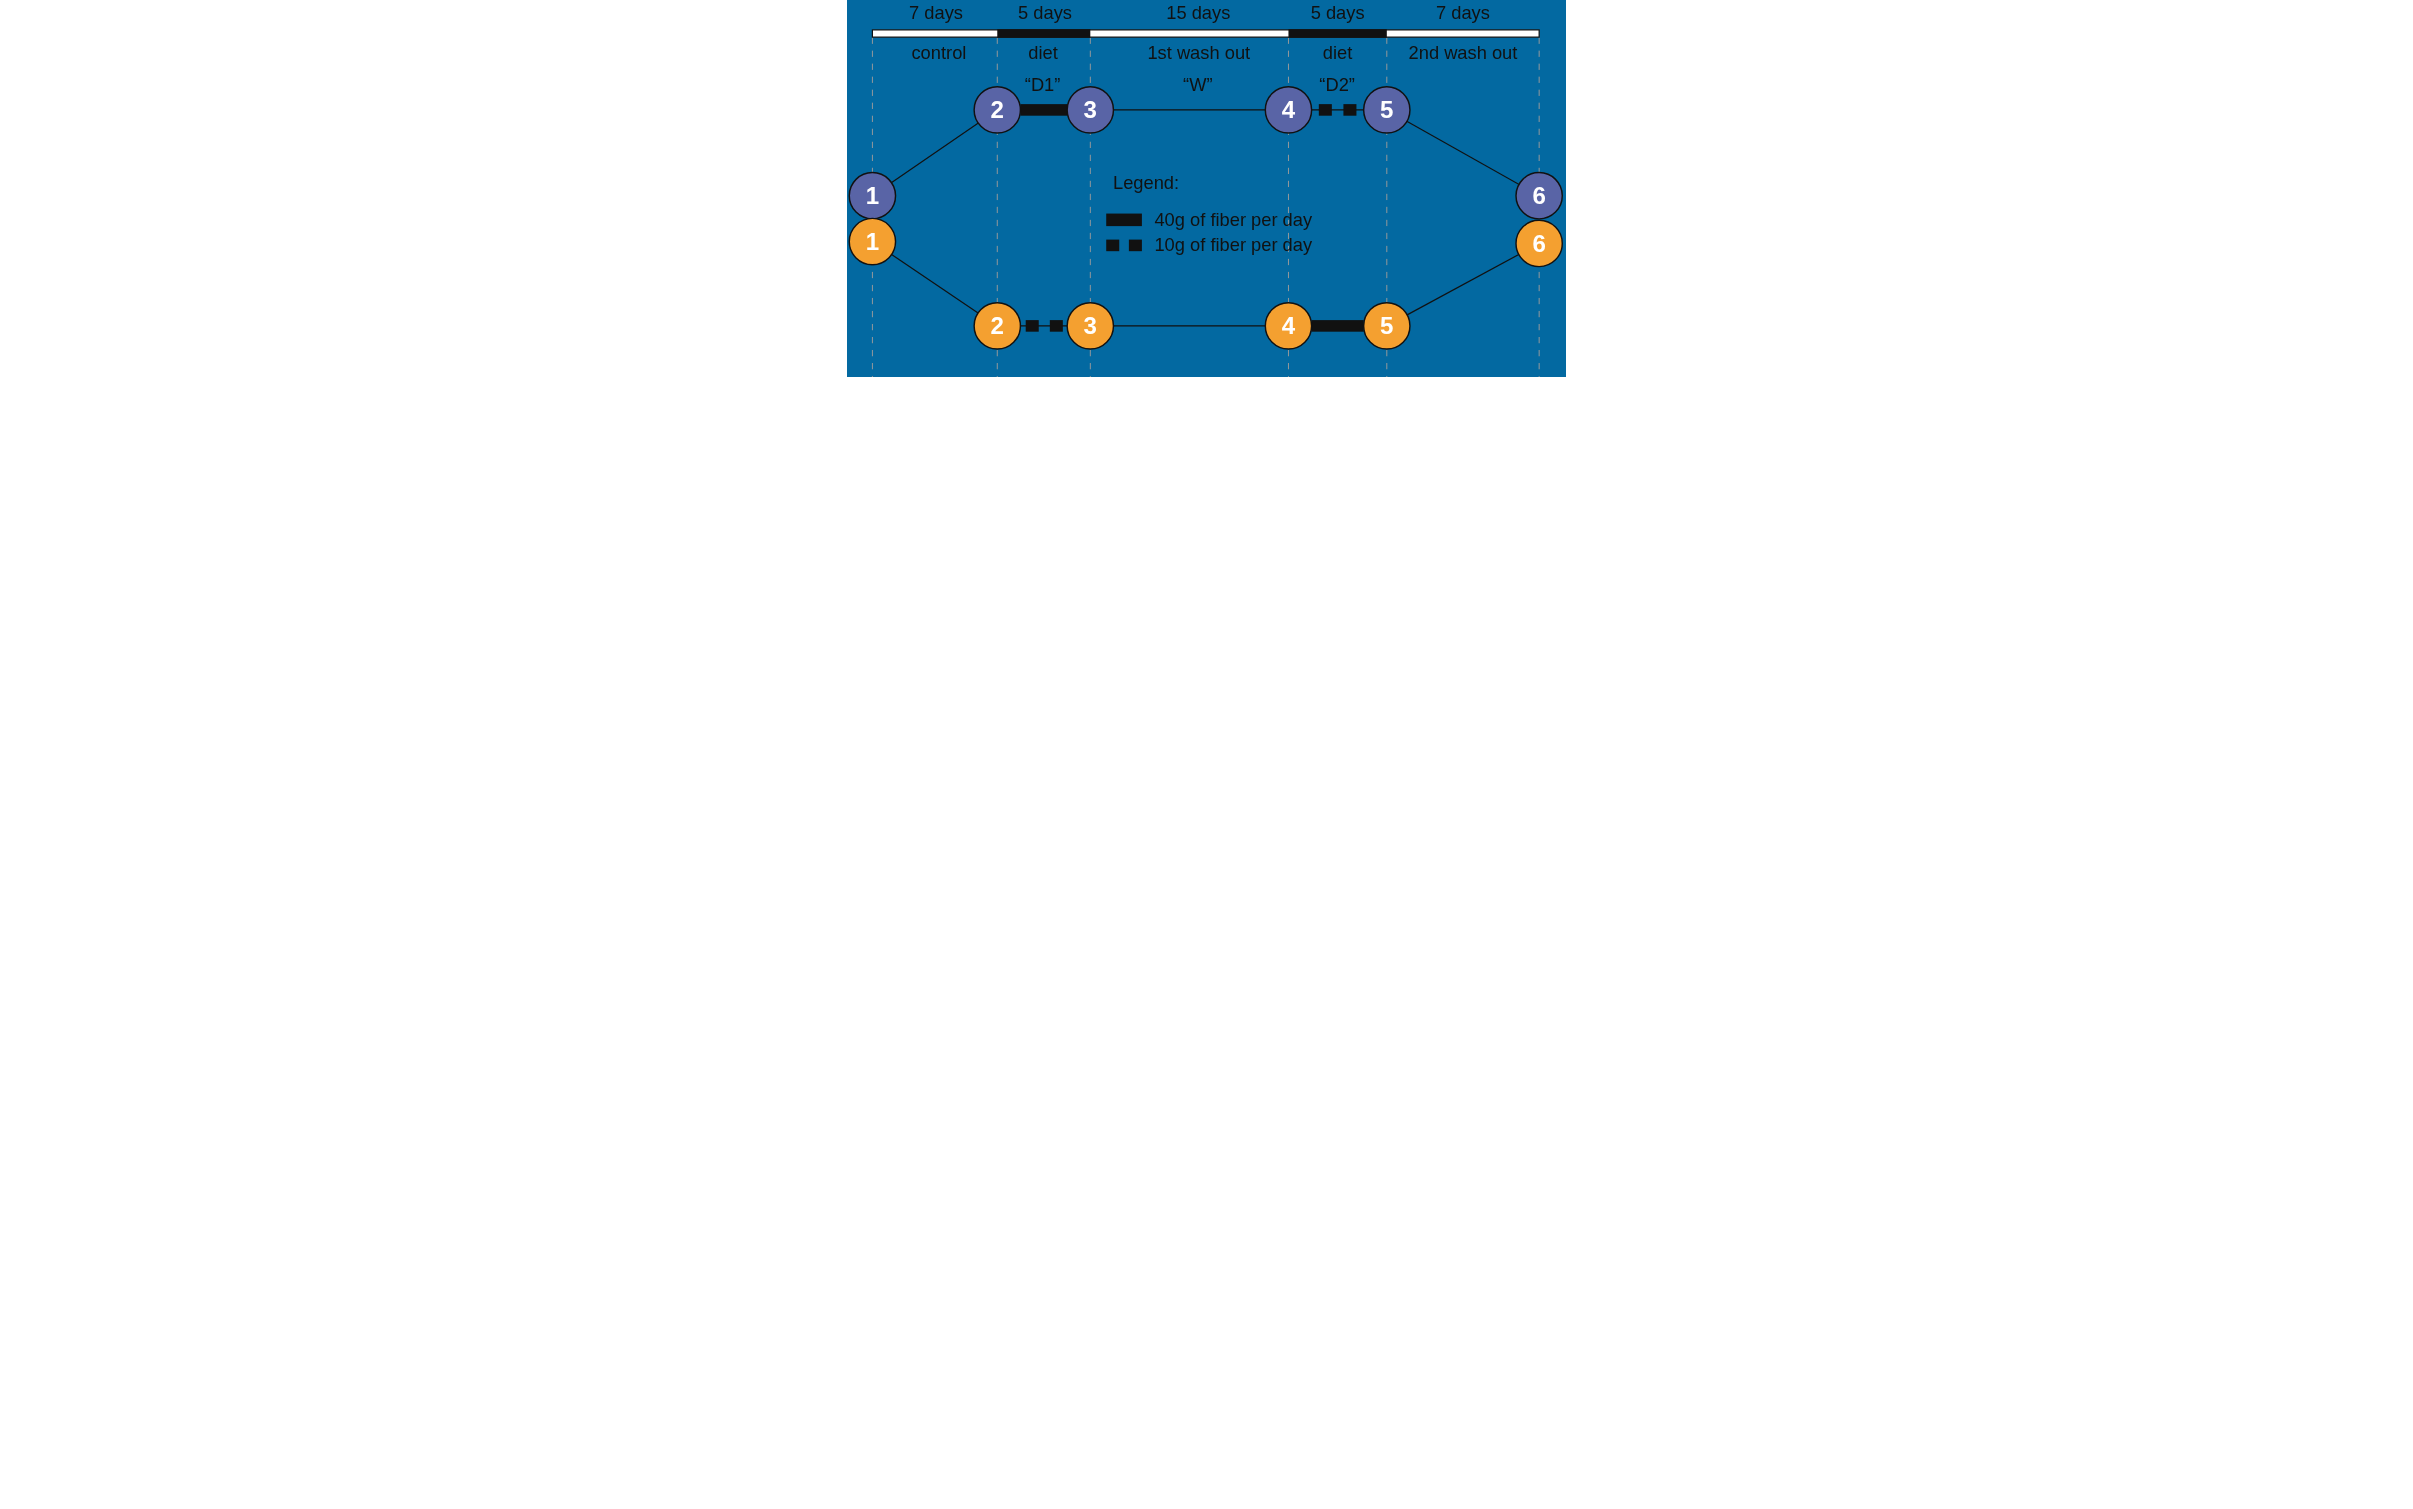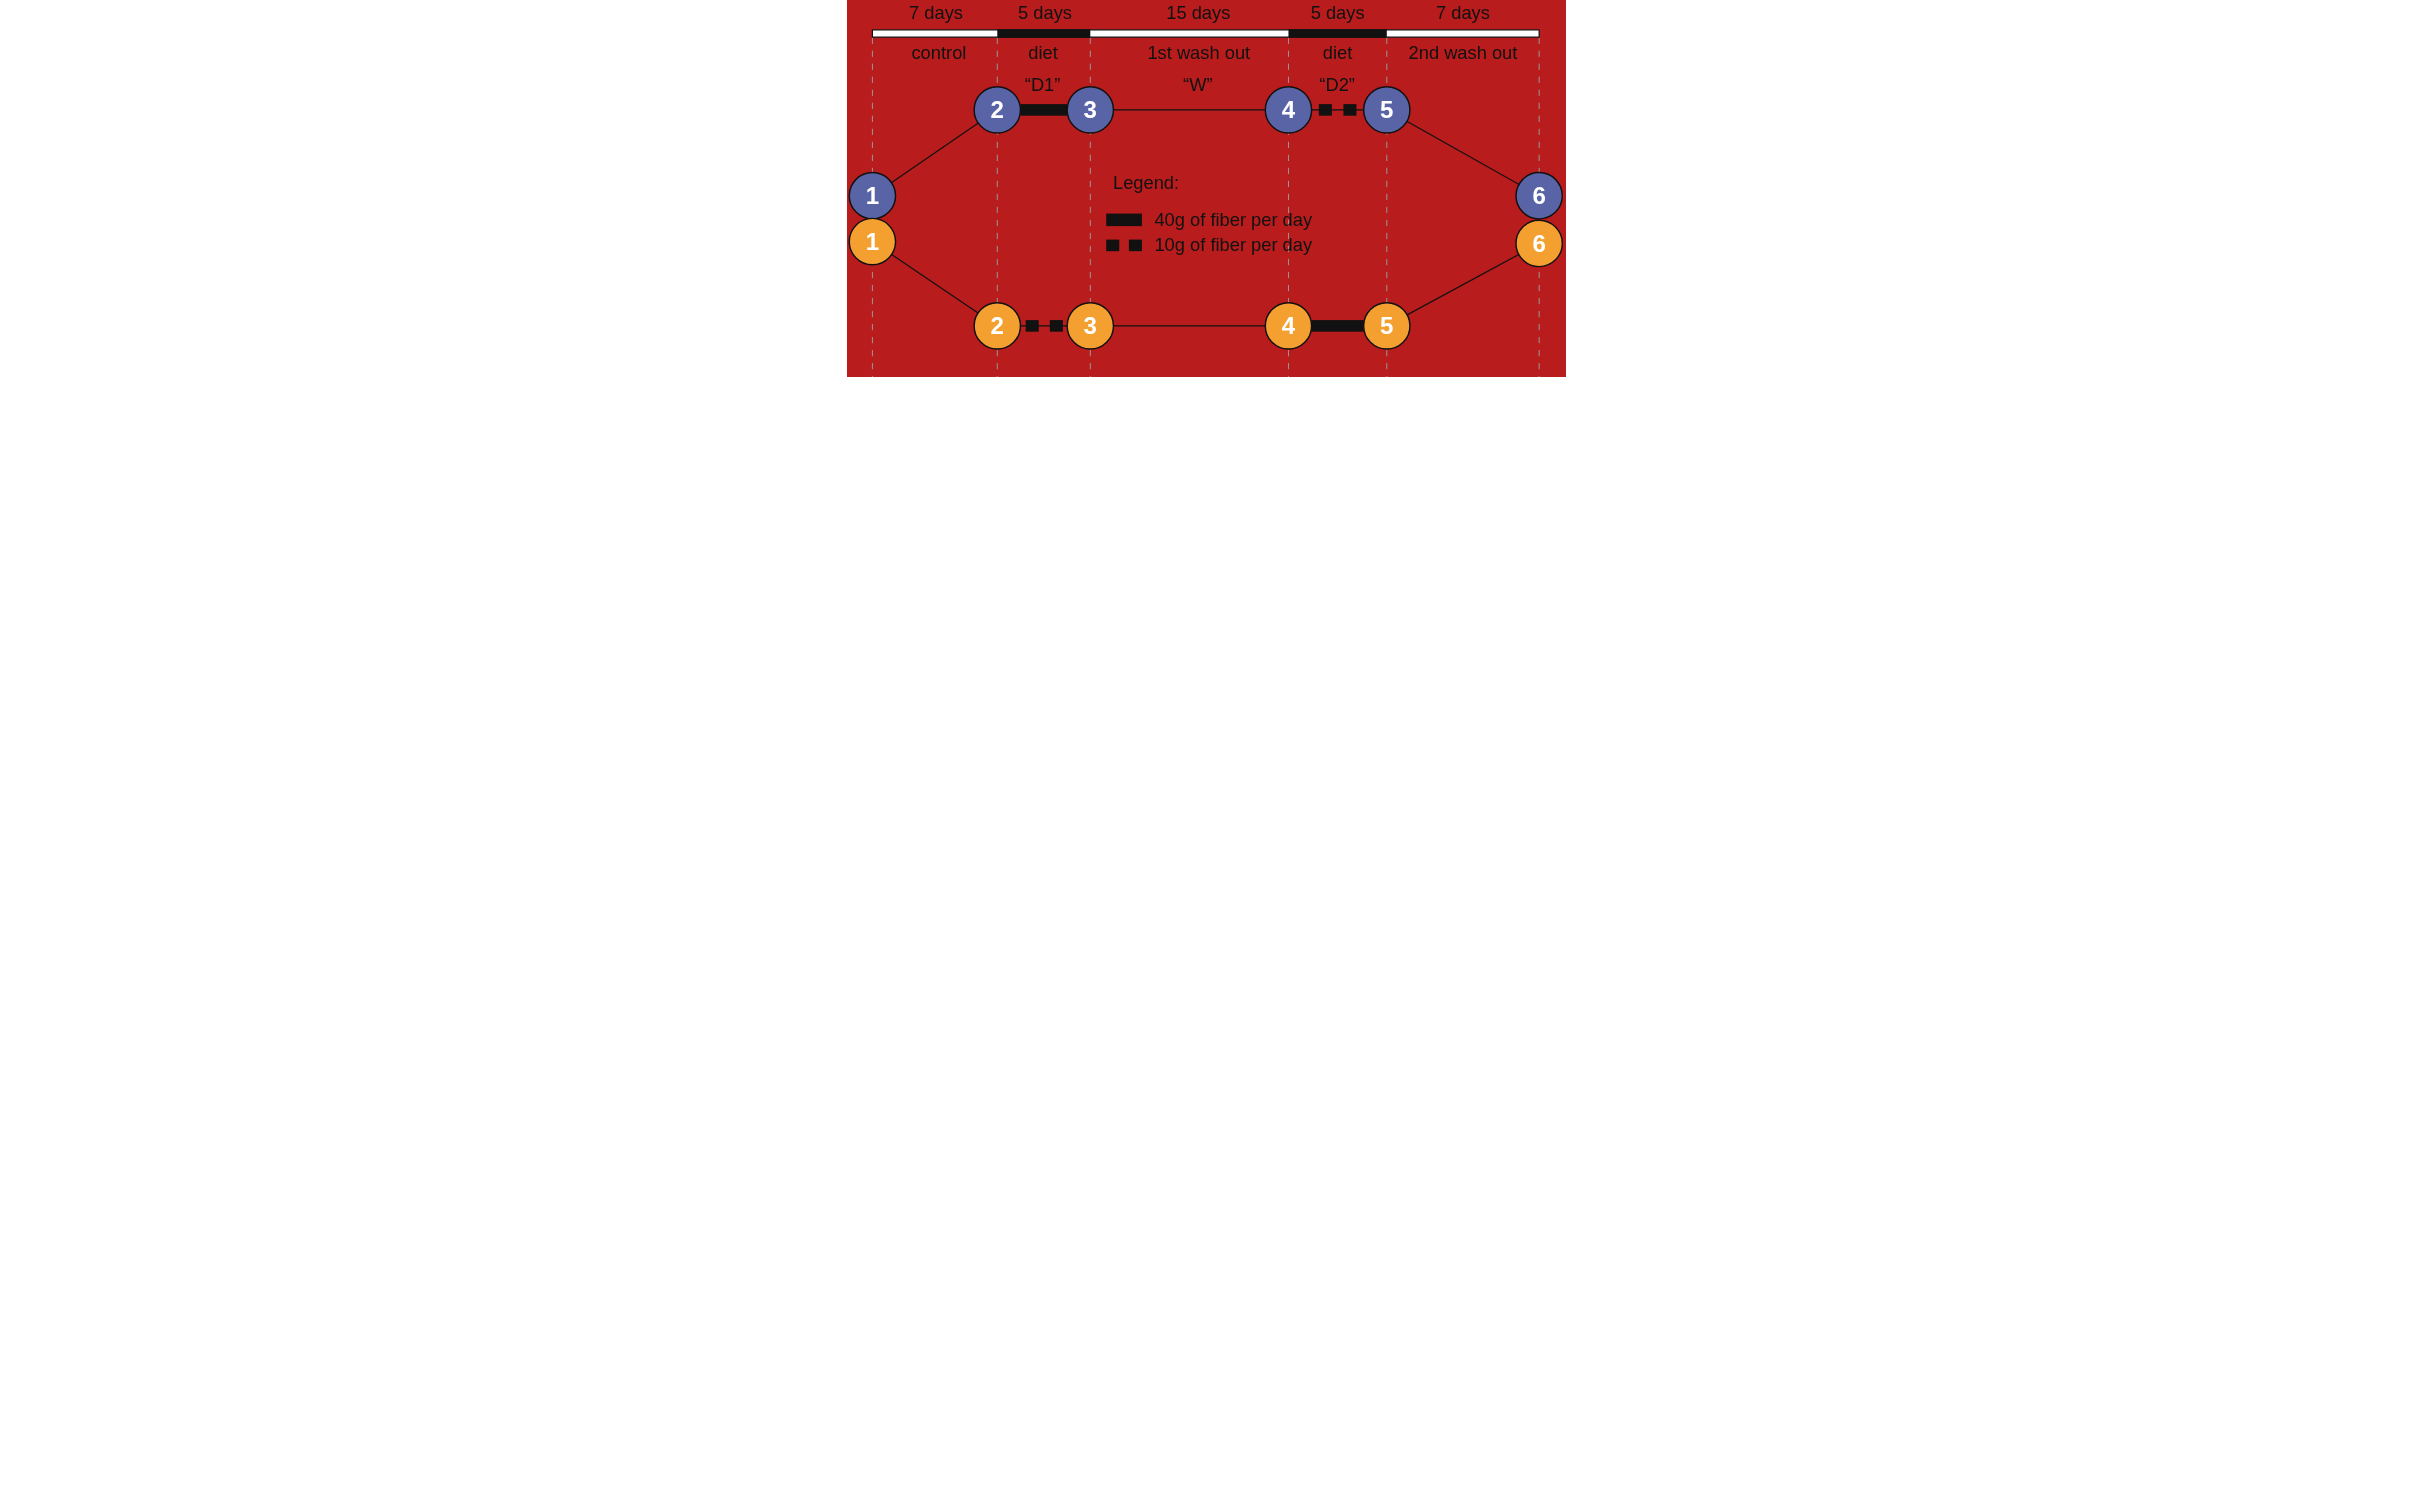--- a/index.html
+++ b/index.html
@@ -1,16 +1,16 @@
 <!DOCTYPE html>
 <html style="font-size:7.7px"><head>
 <meta charset="utf-8">
 <style>
   html, body { margin: 0; padding: 0; background: #ffffff; }
-  .fig-wrap { width: 100%; max-width: 719px; margin: 0 auto; background: #b91c1c; }
+  .fig-wrap { width: 100%; max-width: 719px; margin: 0 auto; background: #0369a1; }
   svg { display: block; width: 100%; height: auto; }
   text {
     font-family: "Liberation Sans", "DejaVu Sans", sans-serif;
     fill: #111111;
   }
   .label { font-size: 38px; }
   .label-mid { text-anchor: middle; }
   .label-start { text-anchor: start; }
   .node-number {
     font-size: 50px;

